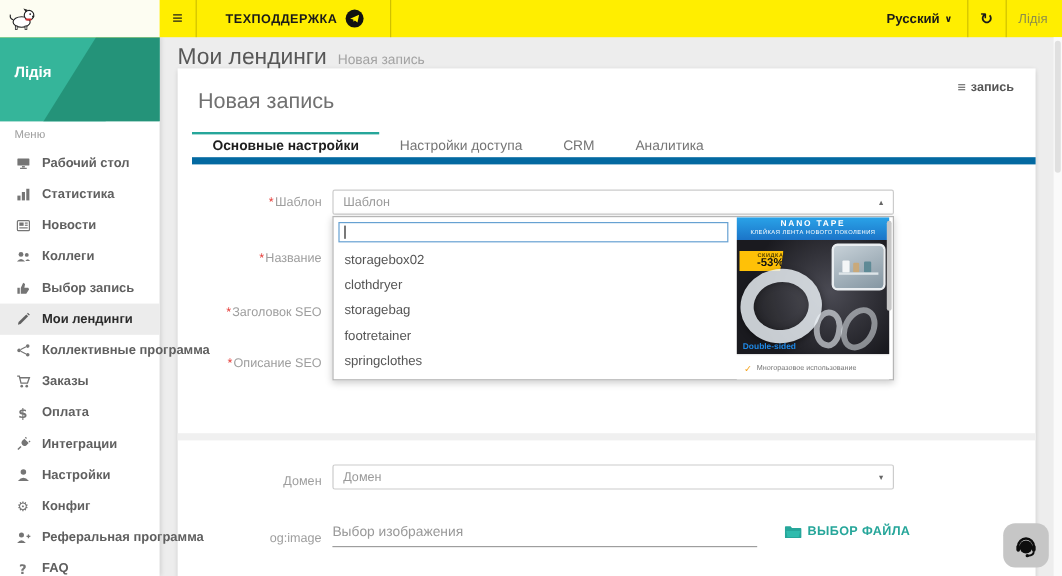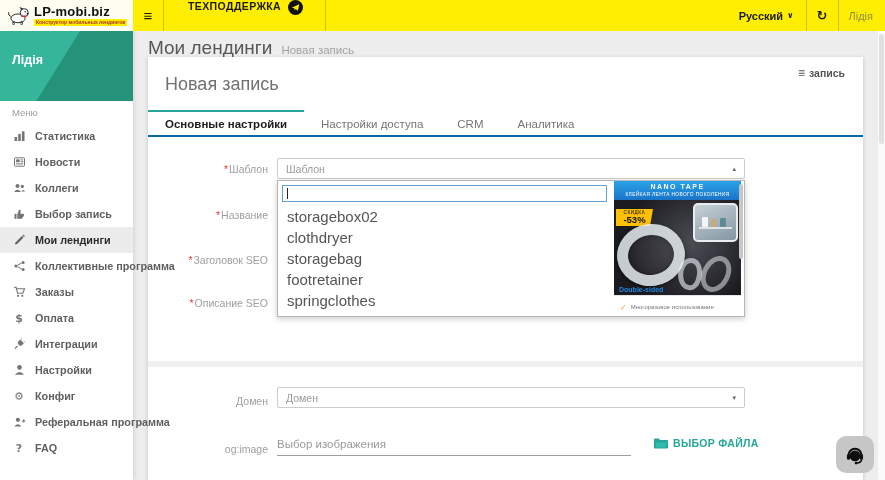--- a/index.html
+++ b/index.html
@@ -6,21 +6,21 @@
   html,body { width:885px; height:480px; overflow:hidden; font-family:"Liberation Sans","DejaVu Sans",sans-serif; background:#ededed; position:relative; }
 
   
   .topbar { position:absolute; top:0; left:0; width:885px; height:31px; background:#ffee00; display:flex; align-items:stretch; z-index:50; }
   .logo-box { width:133px; background:#fdfdf2; display:flex; align-items:center; padding:2px 4px 2px 7px; gap:4px; cursor:pointer; }
   .logo-txt { display:flex; flex-direction:column; line-height:1; }
   .logo-title { font-size:13px; font-weight:bold; color:#111; letter-spacing:.2px; }
   .logo-tag { font-size:5px; font-weight:bold; color:#a33; background:#ffee00; padding:1px 2px; margin-top:1px; white-space:nowrap; }
   .tb-divider { width:1px; background:rgba(120,110,0,.35); margin:0; }
   .tb-burger { width:30px; display:flex; align-items:center; justify-content:center; font-size:15px; font-weight:bold; color:#1a1a1a; cursor:pointer; }
-  .tb-support { display:flex; gap:7px; padding:0 22px 0 24px; font-size:10.5px; font-weight:bold; color:#1a1a1a; letter-spacing:.4px; cursor:pointer; }
+  .tb-support { display:flex; align-items:center; gap:7px; padding:0 22px 0 24px; font-size:10.5px; font-weight:bold; color:#1a1a1a; letter-spacing:.4px; cursor:pointer; }
   .tg-circle { width:15px; height:15px; border-radius:50%; background:#111; display:flex; align-items:center; justify-content:center; }
   .tb-right { margin-left:auto; display:flex; align-items:stretch; }
   .tb-lang { display:flex; align-items:center; gap:4px; padding:0 12px; font-size:11px; font-weight:bold; color:#1a1a1a; cursor:pointer; }
   .tb-lang .caret { font-size:8px; }
   .tb-refresh { display:flex; align-items:center; padding:0 10px; font-size:13px; font-weight:bold; color:#1a1a1a; cursor:pointer; }
   .tb-user { display:flex; align-items:center; padding:0 12px 0 10px; font-size:11px; color:#8e8e49; cursor:pointer; }
 
   
   .sidebar { position:absolute; top:31px; left:0; width:133px; bottom:0; background:#fff; box-shadow:1px 0 4px rgba(0,0,0,.12); z-index:40; }
   .user-panel { position:relative; height:70px; background:#2aa287; overflow:hidden; }
@@ -40,45 +40,45 @@
   .main { position:absolute; left:133px; top:31px; right:0; bottom:0; }
   .page-head { position:absolute; left:15px; top:6px; display:flex; align-items:baseline; gap:9px; }
   .page-title { font-size:19px; color:#575757; }
   .page-sub { font-size:11.5px; color:#a3a3a3; }
 
   .card { position:absolute; left:15px; top:26px; width:715px; height:440px; background:#fff; box-shadow:0 1px 4px rgba(0,0,0,.18); }
   .list-btn { position:absolute; top:9px; right:18px; display:flex; align-items:center; gap:4px; font-size:10.5px; font-weight:bold; color:#555; cursor:pointer; }
   .list-btn .glyph { font-size:12px; }
   .card-title { position:absolute; left:17px; top:17px; font-size:18px; color:#717171; }
 
-  .tabs { position:absolute; left:0; right:0; top:53px; height:27px; border-bottom:2px solid #0369a1; display:flex; }
+  .tabs { position:absolute; left:12px; right:0; top:53px; height:27px; border-bottom:6px solid #0369a1; display:flex; }
   .tab { display:flex; align-items:center; padding:0 17px; font-size:11.5px; color:#757575; border-top:2px solid transparent; cursor:pointer; }
   .tab.active { color:#1d1d1d; font-weight:bold; border-top:2px solid #26a69a; }
 
   .f-label { position:absolute; left:10px; width:110px; text-align:right; font-size:10.5px; color:#9e9e9e; }
   .req { color:#e53935; margin-right:1px; }
   .sel-box { position:absolute; left:129px; width:468px; height:21px; border:1px solid #ccc; border-radius:2px; background:#fff; display:flex; align-items:center; padding:0 8px; font-size:10.5px; color:#9a9a9a; cursor:pointer; }
   .sel-box .caret { margin-left:auto; font-size:7px; color:#666; }
 
   
   .dd { position:absolute; left:129px; top:123px; width:468px; height:137px; background:#fff; border:1px solid #b5b5b5; box-shadow:0 2px 6px rgba(0,0,0,.2); z-index:20; overflow:hidden; }
   .dd-search { position:absolute; left:4px; top:4px; width:325px; height:17px; border:1px solid #66a1d2; background:#fff; padding:0 4px; display:flex; align-items:center; }
   .cursor { width:1px; height:11px; background:#222; }
   .dd-opts { position:absolute; left:0; top:25px; width:333px; }
-  .dd-opt { height:21px; display:flex; align-items:center; padding:0 9px; font-size:15px; color:#555; cursor:pointer; }
+  .dd-opt { height:21px; display:flex; align-items:center; padding:0 9px; font-size:11px; color:#555; cursor:pointer; }
   .dd-opt.selected { background:#4a90bd; color:#fff; }
   .dd-scroll { position:absolute; right:1px; top:3px; width:4px; height:75px; background:#c7c7c7; border-radius:2px; cursor:pointer; }
 
   
   .pv { position:absolute; left:336px; top:0; width:127px; height:137px; background:#fff; }
   .pv-head { height:19px; background:linear-gradient(180deg,#2aa3e8 0%,#1b74c8 100%); color:#fff; text-align:center; padding-top:2px; }
   .pv-title { font-size:7px; font-weight:bold; letter-spacing:1.5px; line-height:8px; }
   .pv-subtitle { font-size:4.8px; letter-spacing:.4px; line-height:7px; }
   .pv-body { position:relative; height:95px; background:radial-gradient(circle at 62% 45%, #4b4b54 0%, #1a1a1f 70%); overflow:hidden; }
-  .pv-badge { position:absolute; left:2px; top:9px; width:37px; background:#ffc107; text-align:center; padding:1px 0 2px; clip-path:polygon(0 0,100% 0,92% 100%,0 100%); }
+  .pv-badge { position:absolute; left:2px; top:9px; width:37px; background:#ffc107; text-align:right; padding:1px 0 2px; clip-path:polygon(0 0,100% 0,92% 100%,0 100%); }
   .pv-badge .b1 { font-size:4.6px; font-weight:bold; color:#4a3a00; letter-spacing:.5px; }
   .pv-badge .b2 { font-size:9.5px; font-weight:bold; color:#111; line-height:9px; }
   .pv-inset { position:absolute; right:3px; top:3px; width:45px; height:39px; border-radius:5px; border:2px solid #e9edf0; background:linear-gradient(155deg,#c7d1d8 0%,#8496a2 100%); overflow:hidden; }
   .pv-inset i { position:absolute; display:block; }
   .shelf { left:4px; right:4px; top:22px; height:2px; background:#dde4e8; }
   .it1 { left:7px; top:12px; width:6px; height:10px; background:#f4f6f7; border-radius:1px; }
   .it2 { left:16px; top:14px; width:5px; height:8px; background:#c9a97a; border-radius:1px; }
   .it3 { left:25px; top:13px; width:6px; height:9px; background:#5e8a96; border-radius:1px; }
   .ring { position:absolute; left:3px; top:24px; width:68px; height:62px; border-radius:50%; border:11px solid rgba(236,241,246,.82); background:rgba(255,255,255,.05); transform:rotate(-8deg); box-shadow:inset 0 0 6px rgba(0,0,0,.35), 0 2px 5px rgba(0,0,0,.4); }
   .loop1 { position:absolute; left:64px; top:58px; width:24px; height:32px; border:5px solid rgba(240,245,250,.6); border-radius:46% 54% 42% 58%; transform:rotate(14deg); }
@@ -107,24 +107,20 @@
       <path d="M4 11 q-3 -1 -2.4 -4.5" stroke="#222" stroke-width="1" fill="none"></path>
       <ellipse cx="11.5" cy="13" rx="7.5" ry="4.6" fill="#fff" stroke="#222" stroke-width="1"></ellipse>
       <rect x="6" y="16.5" width="1.6" height="3" fill="#fff" stroke="#222" stroke-width=".7"></rect>
       <rect x="14.5" y="16.5" width="1.6" height="3" fill="#fff" stroke="#222" stroke-width=".7"></rect>
       <circle cx="18" cy="7" r="4.2" fill="#fff" stroke="#222" stroke-width="1"></circle>
       <path d="M15.2 4.5 l-2.2 -3.4 3.6 1.2 z" fill="#222"></path>
       <circle cx="19" cy="6" r=".8" fill="#222"></circle>
       <circle cx="21.6" cy="8.2" r="1" fill="#222"></circle>
       <rect x="14.8" y="10" width="5.4" height="1.6" rx=".8" fill="#d32f2f"></rect>
     </svg>
-    <div class="logo-txt">
-      <span class="logo-title">LP-mobi.biz</span>
-      <span class="logo-tag">Конструктор мобильных лендингов</span>
-    </div>
   </div>
   <div class="tb-burger">≡</div>
   <div class="tb-divider"></div>
   <div class="tb-support">
     <span>ТЕХПОДДЕРЖКА</span>
     <span class="tg-circle">
       <svg width="9" height="9" viewBox="0 0 12 12">
           <path d="M1 6.2 L11 1.6 L9.2 10.4 L6.3 8.1 L4.9 9.6 L4.5 7 Z" fill="#ffee00"></path>
         </svg>
     </span>
@@ -145,20 +141,30 @@
 <div class="sidebar">
   <div class="user-panel">
     <div class="user-name">Лідія</div>
     <div class="user-status">
       <span class="dot"></span>
       <span>Онлайн</span>
     </div>
   </div>
   <div class="menu-label">Меню</div>
   <div class="menu">
+    <div class="m-item">
+      <span class="m-ico">
+          <svg width="13" height="12" viewBox="0 0 12 12">
+            <rect x="1" y="2" width="10" height="6" rx=".6" fill="#757575"></rect>
+            <rect x="4.8" y="8.4" width="2.4" height="1.2" fill="#757575"></rect>
+            <rect x="3.2" y="9.8" width="5.6" height="1" fill="#757575"></rect>
+          </svg>
+        </span>
+      <span>Рабочий стол</span>
+    </div>
     <div class="m-item">
       <span class="m-ico">
           <svg width="13" height="12" viewBox="0 0 12 12">
             <rect x="1" y="7" width="2.6" height="4" fill="#757575"></rect>
             <rect x="4.7" y="4" width="2.6" height="7" fill="#757575"></rect>
             <rect x="8.4" y="1.3" width="2.6" height="9.7" fill="#757575"></rect>
           </svg>
         </span>
       <span>Статистика</span>
     </div>

